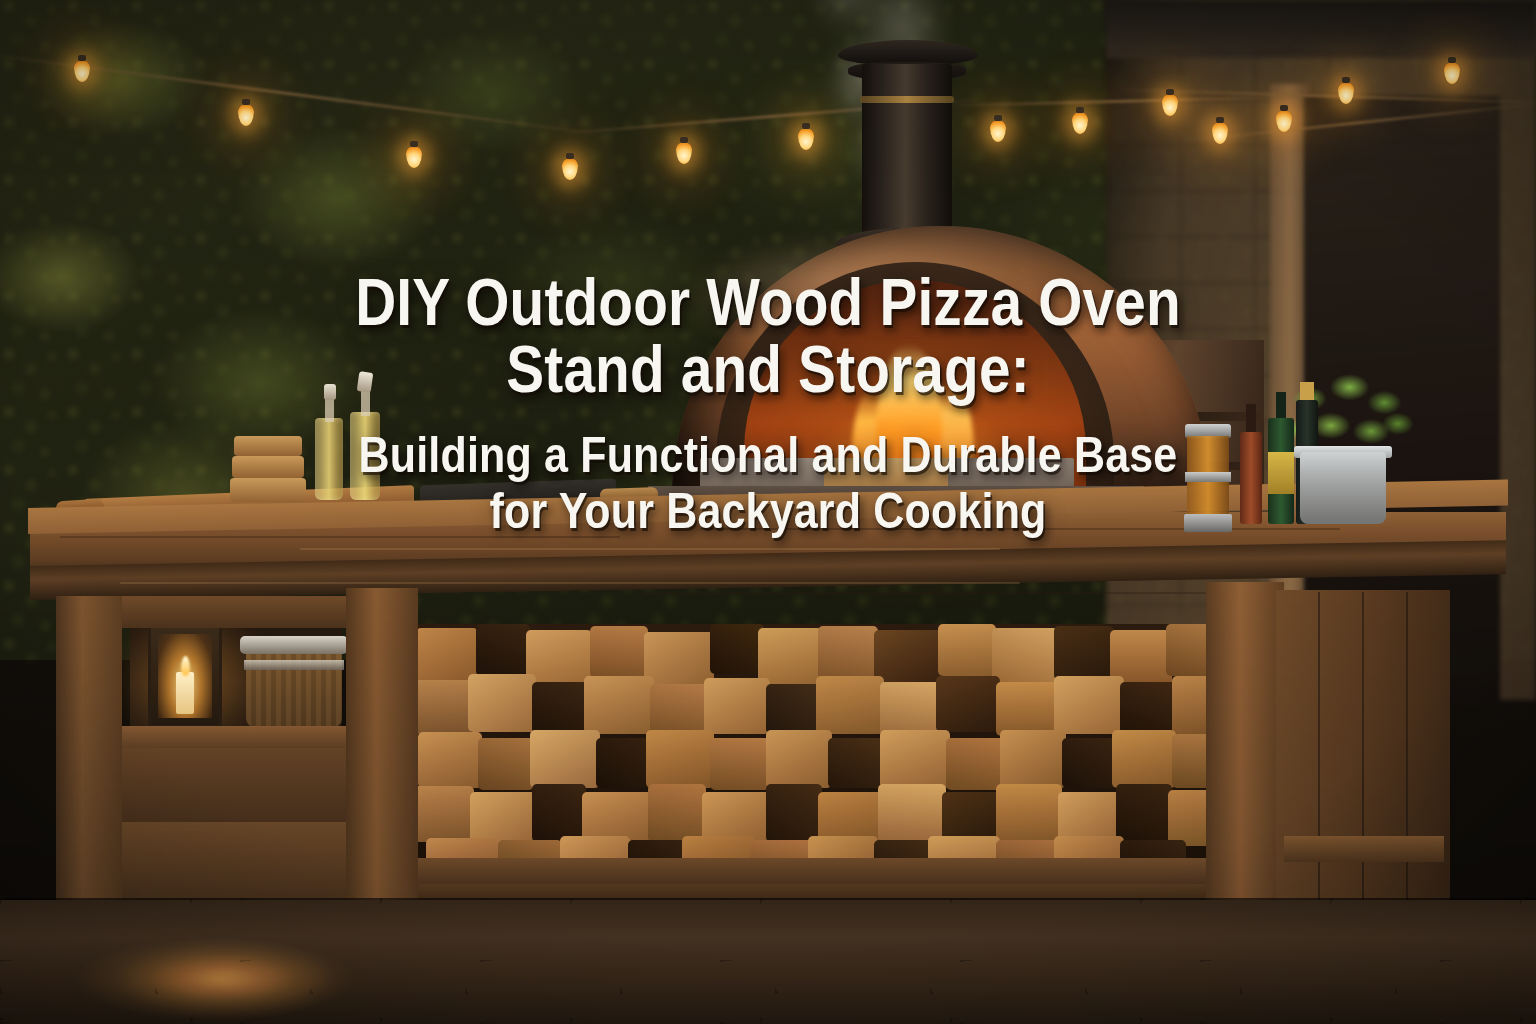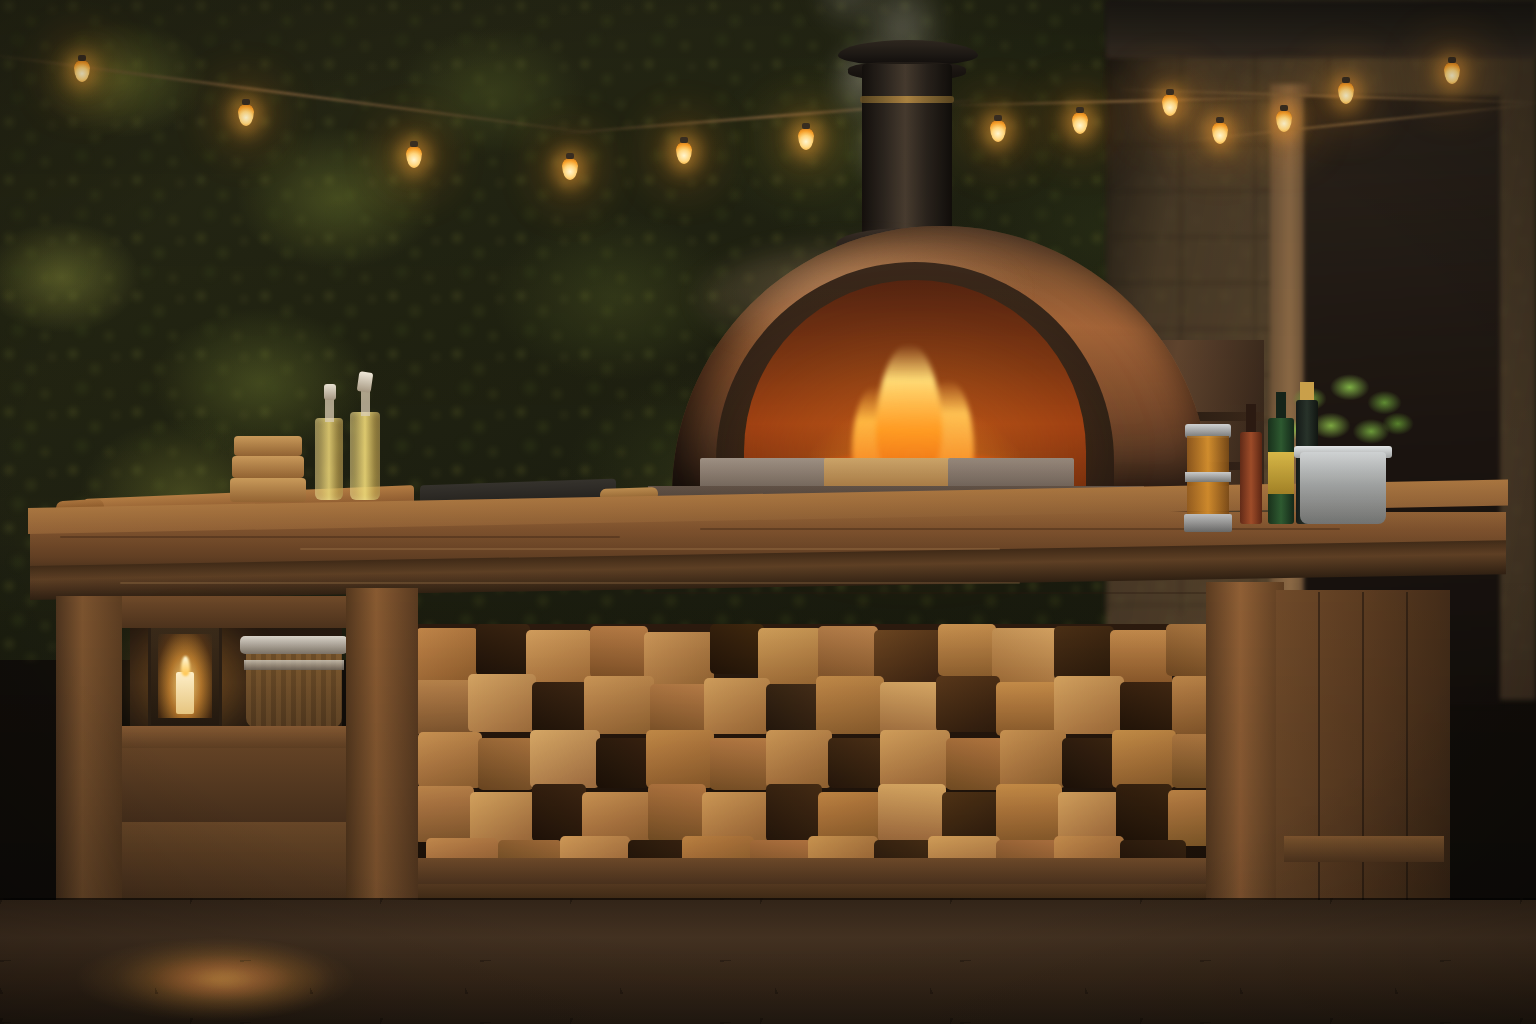--- a/index.html
+++ b/index.html
@@ -547,14 +547,20 @@
   <div class="layer" id="rightRail"></div>
 
   <div class="layer" id="patioShadow"></div>
   <div class="layer" id="patio"></div>
   <div class="layer" id="patioTex"></div>
   <div class="layer" id="patioWet"></div>
 
   <div class="layer" id="warmgrade"></div>
   <div class="layer" id="vignette"></div>
 
+  <div class="layer" id="textwrap">
+    <div class="tline t-title" id="tl1">DIY Outdoor Wood Pizza Oven</div>
+    <div class="tline t-title" id="tl2">Stand and Storage:</div>
+    <div class="tline t-sub" id="tl3">Building a Functional and Durable Base</div>
+    <div class="tline t-sub" id="tl4">for Your Backyard Cooking</div>
+  </div>
 
 </div>
 
 </body></html>

